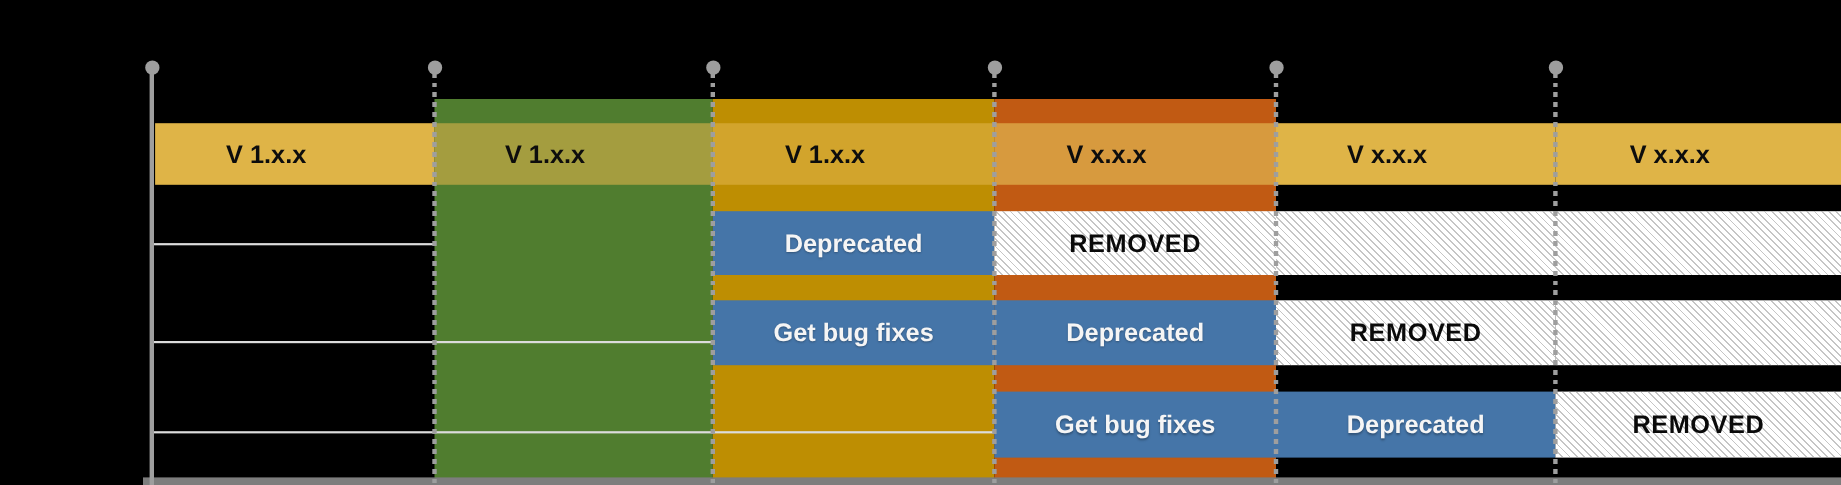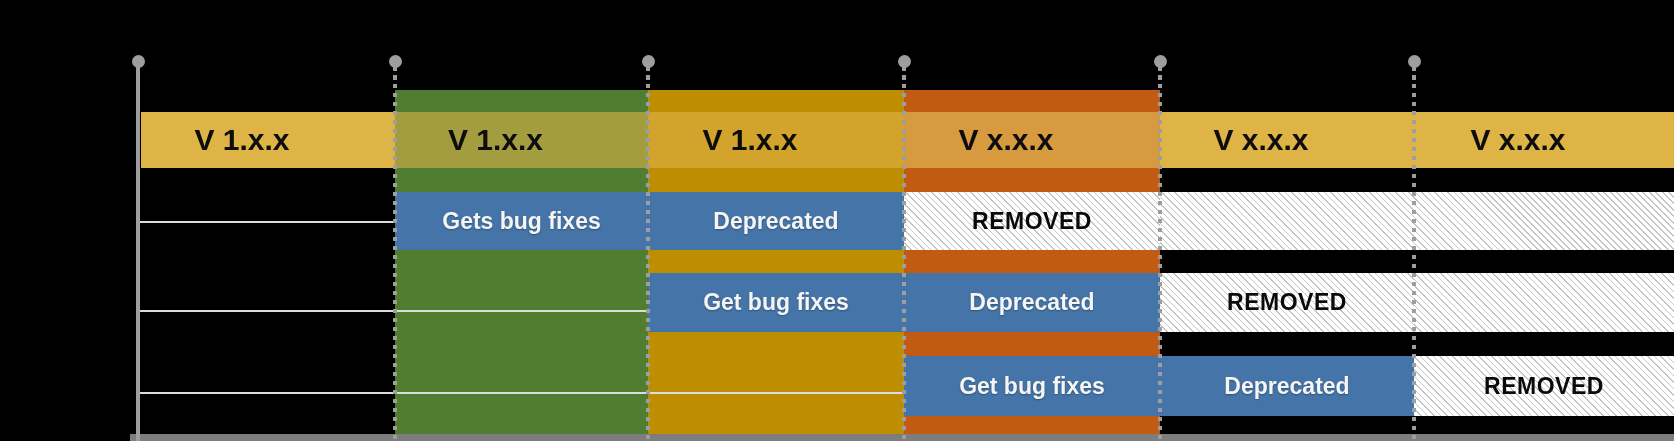--- a/index.html
+++ b/index.html
@@ -11,21 +11,21 @@
   .band.green{background:#507D2F;}
   .band.gold{background:#BE8E02;}
   .band.orange{background:#C15A13;}
 
   .leader{position:absolute;height:2px;background:#DCDCDC;}
 
   .seg{
     position:absolute;top:112px;height:56px;display:flex;align-items:center;justify-content:center;
     box-sizing:border-box;padding-right:80px;
   }
-  .seg .lbl{font-size:30px;font-weight:700;color:#0d0d0d;white-space:nowrap;margin-left:28px;}
+  .seg .lbl{font-size:23px;font-weight:700;color:#0d0d0d;white-space:nowrap;margin-left:28px;}
   .seg.yellow{background:#DFB447;}
   .seg.olive{background:#A49D3F;}
   .seg.goldblend{background:#D2A42C;}
   .seg.orangeblend{background:#D79A3E;}
 
   .bar{
     position:absolute;display:flex;align-items:center;justify-content:center;box-sizing:border-box;
     font-size:23px;font-weight:700;white-space:nowrap;
   }
   .bar.blue{background:#4575A8;color:#F5F5F5;text-shadow:0 1px 2px rgba(0,0,0,0.30);}
@@ -73,21 +73,20 @@
   <div class="seg orangeblend" style="left:904px;width:256px;">
     <span class="lbl">V x.x.x</span>
   </div>
   <div class="seg yellow" style="left:1160px;width:254px;">
     <span class="lbl">V x.x.x</span>
   </div>
   <div class="seg yellow" style="left:1414px;width:260px;">
     <span class="lbl">V x.x.x</span>
   </div>
 
-  <div class="bar blue" style="left:395px;top:192px;width:253px;height:58px;">Gets bug fixes</div>
   <div class="bar blue" style="left:648px;top:192px;width:256px;height:58px;">Deprecated</div>
   <div class="bar hatch" style="left:904px;top:192px;width:256px;height:58px;">REMOVED</div>
   <div class="bar hatch" style="left:1160px;top:192px;width:514px;height:58px;"></div>
 
   <div class="bar blue" style="left:648px;top:273px;width:256px;height:59px;">Get bug fixes</div>
   <div class="bar blue" style="left:904px;top:273px;width:256px;height:59px;">Deprecated</div>
   <div class="bar hatch" style="left:1160px;top:273px;width:254px;height:59px;">REMOVED</div>
   <div class="bar hatch" style="left:1414px;top:273px;width:260px;height:59px;"></div>
 
   <div class="bar blue" style="left:904px;top:356px;width:256px;height:60px;">Get bug fixes</div>

